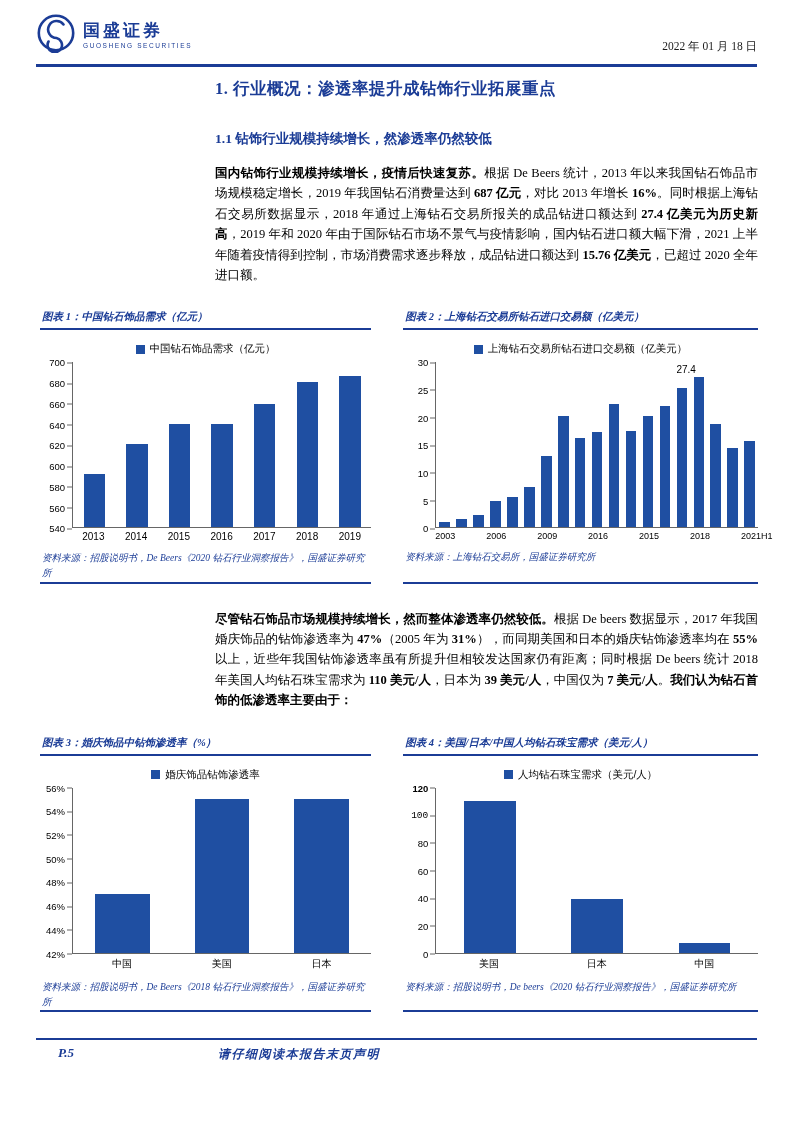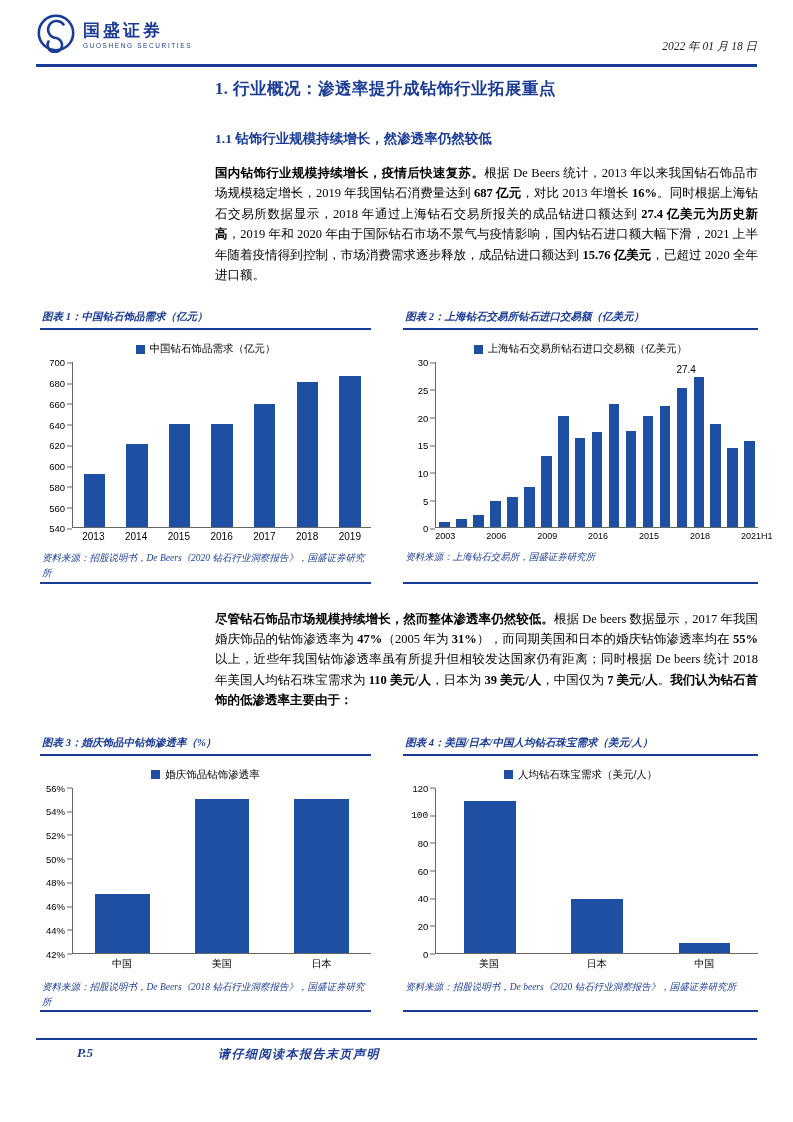--- a/index.html
+++ b/index.html
@@ -7,21 +7,21 @@
   body { background:#e8e8e8; }
   .page { position:relative; width:793px; height:1122px; background:#fff; overflow:hidden; margin:0 auto;
           font-family:"Liberation Serif", serif; color:#000; }
 
   
   .header { position:absolute; top:13px; left:36px; right:36px; display:flex; justify-content:space-between; align-items:flex-end; }
   .logo { display:flex; align-items:center; gap:7px; }
   .logo-text { display:flex; flex-direction:column; }
   .brand-cn { font-size:17px; font-weight:bold; color:var(--accent); letter-spacing:3px; line-height:1; }
   .brand-en { font-size:6.5px; color:var(--accent); letter-spacing:1.6px; margin-top:3px; font-family:"Liberation Sans",sans-serif; }
-  .date { font-size:11.5px; color:#1a1a1a; padding-bottom:3px;font-style:italic; }
+  .date { font-size:11.5px; color:#1a1a1a; padding-bottom:3px; }
   .hrule { position:absolute; top:64px; left:36px; right:36px; border-top:3px solid var(--accent); }
 
   
   .main { position:absolute; top:78px; left:40px; width:718px; }
   .title { margin:0 0 0 175px; font-size:16.5px; color:var(--accent); font-weight:bold; letter-spacing:.5px; }
   .subtitle { margin:30px 0 15px 175px; font-size:13.5px; color:var(--accent); font-weight:bold; }
   .para { margin-left:175px; width:543px; font-size:12.5px; line-height:1.63; text-align:justify; }
   .para .b { font-weight:bold;margin-top:38px; }
   .para2 { margin-top:25px; }
 
@@ -42,21 +42,21 @@
   .barslot { flex:1 1 0; display:flex; justify-content:center; align-items:flex-end; height:100%; }
   .anno { position:absolute; transform:translateX(-100%); font-size:10px; font-family:"Liberation Sans",sans-serif; white-space:nowrap; padding-right:2px; }
   .xaxis { display:flex; margin-left:32px; font-family:"Liberation Sans",sans-serif; font-size:10px; padding-top:3px; }
   .xaxis span { flex:1 1 0; min-width:0; text-align:center; white-space:nowrap; overflow:visible; }
   .small-x .xaxis { font-size:9px; }
   .source { color:var(--accent); font-size:9.5px; font-style:italic; line-height:1.6; margin-top:9px; padding-left:2px; }
   .botrule { border-top:2px solid var(--accent); margin-top:auto; }
 
   
   .frule { position:absolute; top:1038px; left:36px; right:36px; border-top:2.5px solid var(--accent); }
-  .pagenum { position:absolute; top:1045px; left:58px; color:var(--accent); font-style:italic; font-weight:bold; font-size:13px;margin-left:19px; }
+  .pagenum { position:absolute; top:1045px; left:58px; color:var(--accent); font-style:italic; font-weight:bold; font-size:13px; }
   .fnotice { position:absolute; top:1046px; left:218px; color:var(--accent); font-style:italic; font-weight:bold; font-size:12px; letter-spacing:1.5px; }
 </style>
 </head>
 <body>
 
 <div class="page">
 
   <header class="header">
     <div class="logo">
       <span class="logo-mark">
@@ -297,21 +297,21 @@
         </div>
         <div class="chartbox">
             <div class="plotwrap">
               <div class="yaxis">
                 <span style="bottom: 0%;">0</span>
                 <span style="bottom: 16.6667%;">20</span>
                 <span style="bottom: 33.3333%;">40</span>
                 <span style="bottom: 50%;">60</span>
                 <span style="bottom: 66.6667%;">80</span>
                 <span style="bottom: 83.3333%; font-family: Liberation Mono, monospace;">100</span>
-                <span style="bottom: 100%;">120</span>
+                <span style="bottom: 100%; font-weight: bold;">120</span>
               </div>
               <div class="plotarea">
                 <div class="barslot">
                   <div class="bar" style="height: 91.6667%; width: 48%; background: rgb(31, 79, 162);"></div>
                 </div>
                 <div class="barslot">
                   <div class="bar" style="height: 32.5%; width: 48%; background: rgb(31, 79, 162);"></div>
                 </div>
                 <div class="barslot">
                   <div class="bar" style="height: 5.83333%; width: 48%; background: rgb(31, 79, 162);"></div>

